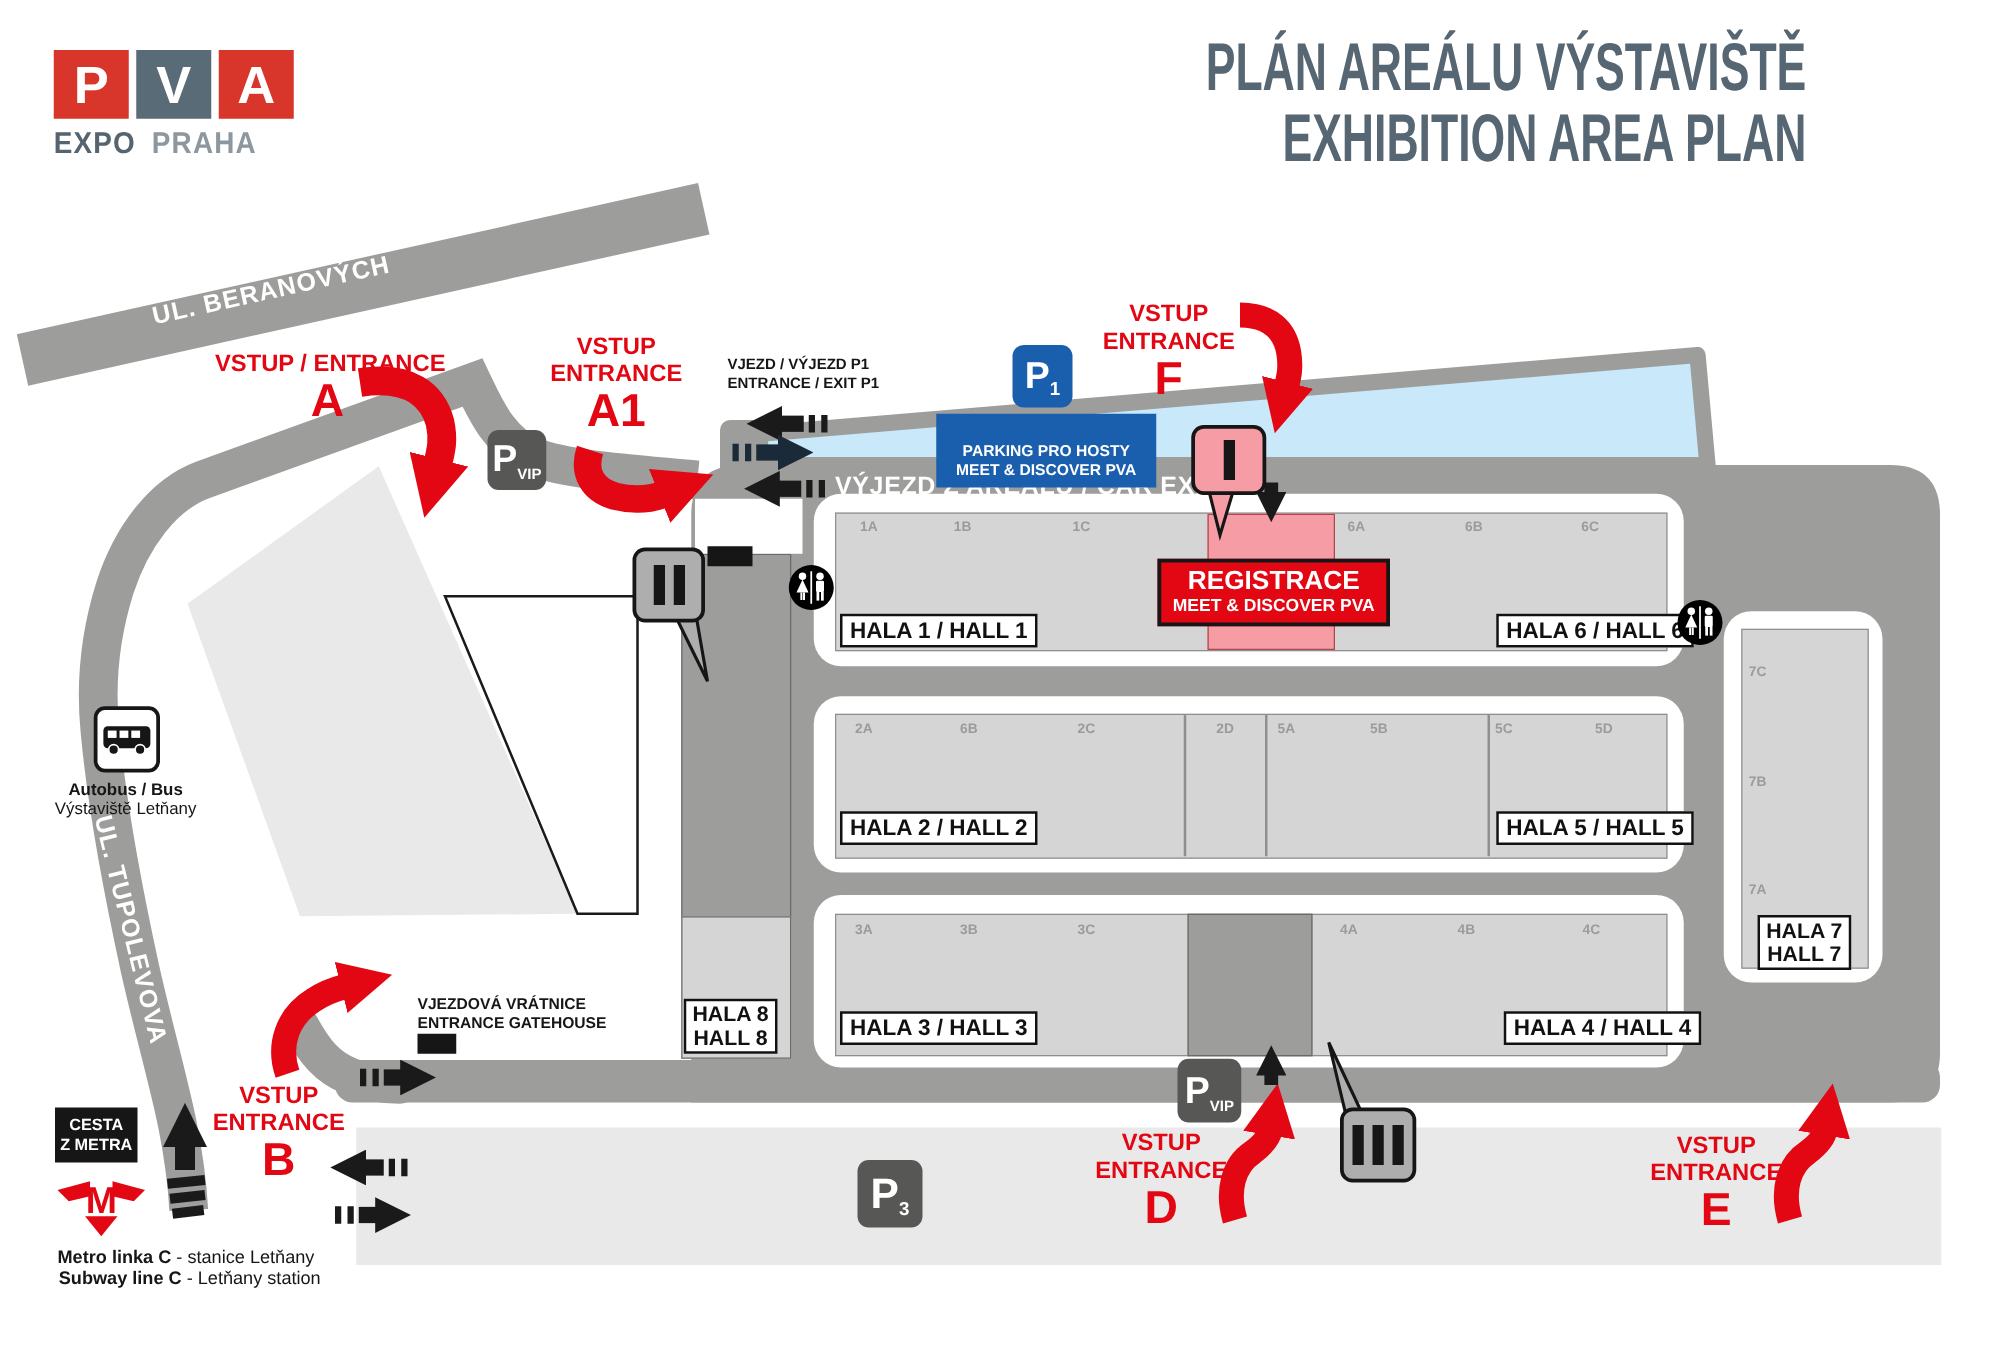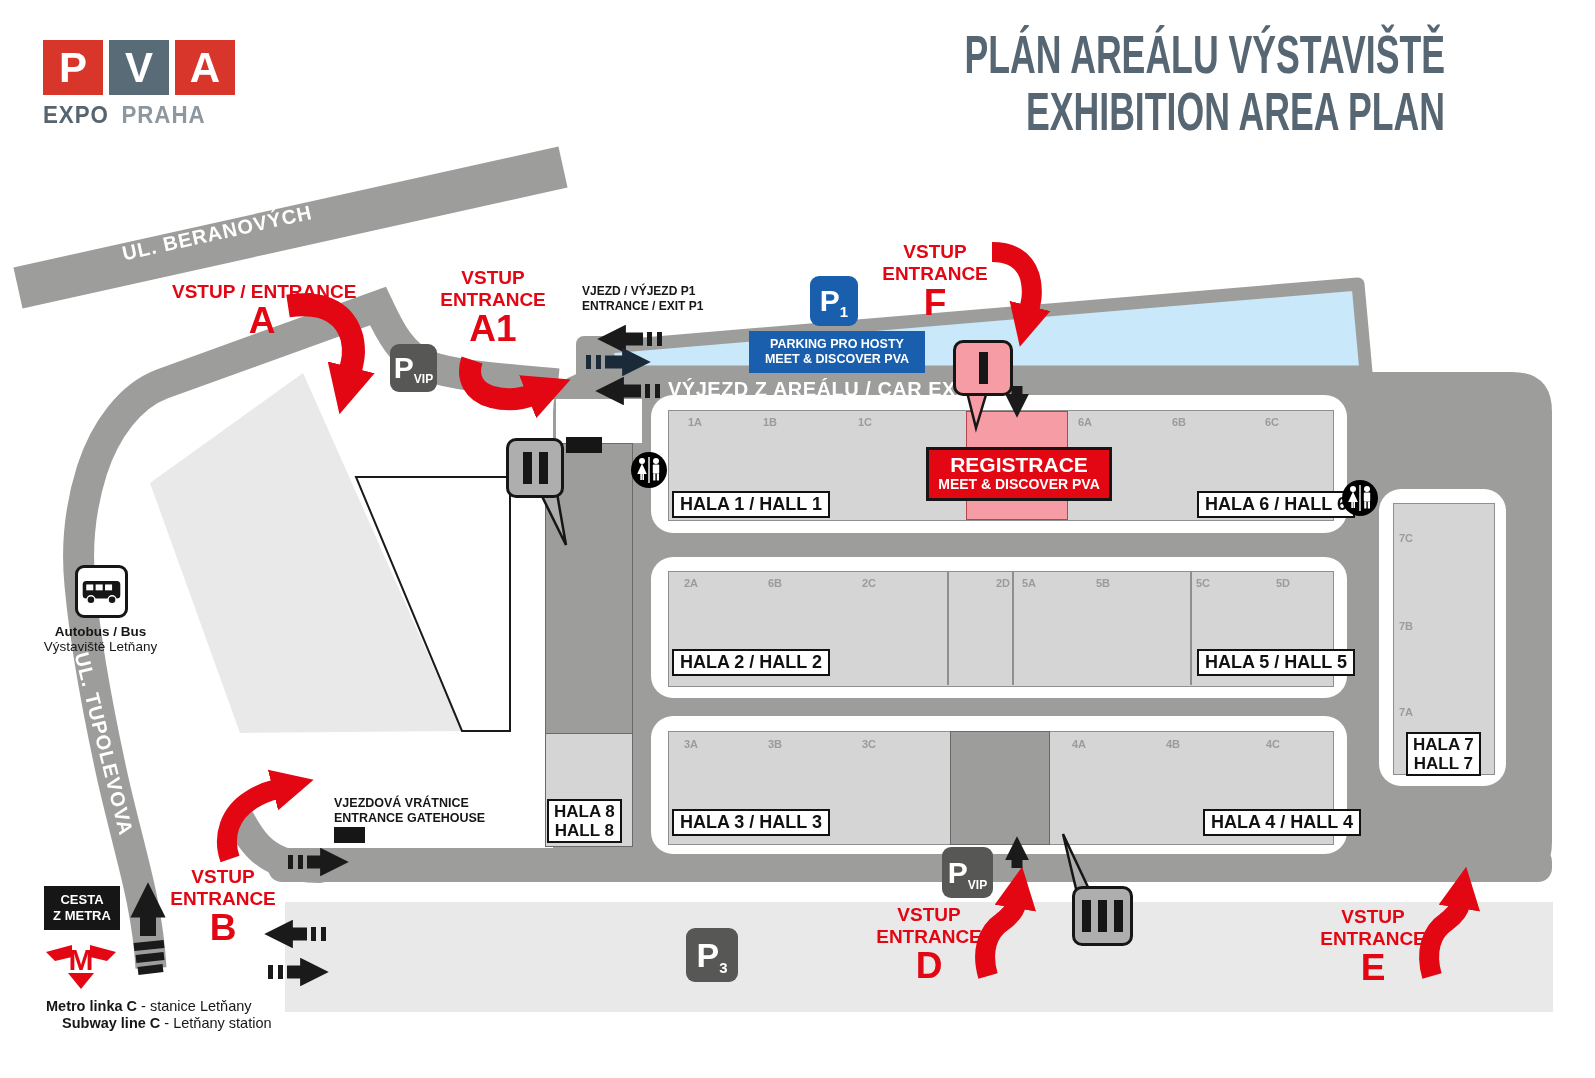--- a/index.html
+++ b/index.html
@@ -29,21 +29,21 @@
   .vdiv{background:#8f8f8f;width:1.5px;}
   
   .ent{color:#e30613;font-weight:bold;font-size:19px;line-height:22px;text-align:center;white-space:nowrap;}
   .ent .letter{display:block;font-size:37px;line-height:36px;}
   
   .psign{border-radius:9px;color:#fff;font-weight:bold;text-align:center;display:flex;
          align-items:center;justify-content:center;}
   .psign .pL{font-size:30px;} .psign .pS{font-size:15px;align-self:flex-end;margin-bottom:6px;}
   .pblue{background:#1a5fad;} .pdark{background:#575756;}
   .bluebox{background:#1a5fad;color:#fff;font-weight:bold;font-size:12.5px;line-height:15px;
-           text-align:center;padding-top:6px;}
+           text-align:center;padding-top:23px;}
   .regbox{background:#e30613;border:3px solid #161616;color:#fff;text-align:center;}
   .regbox .r1{font-size:21px;font-weight:bold;line-height:25px;display:block;margin-top:2px;}
   .regbox .r2{font-size:14px;font-weight:bold;line-height:15px;display:block;}
   
   .cp{border:3px solid #161616;border-radius:10px;display:flex;align-items:center;
       justify-content:center;gap:7px;}
   .cp i{display:block;width:9px;height:32px;background:#161616;}
   .cpgray{background:#aeaeae;} .cppink{background:#f59ca4;}
   
   .blkb{color:#161616;font-weight:bold;font-size:12.5px;line-height:15px;white-space:nowrap;}
@@ -268,21 +268,21 @@
   <span class="abs sec" style="left:688px;top:416px;">1A</span>
   <span class="abs sec" style="left:763px;top:416px;">1B</span>
   <span class="abs sec" style="left:858px;top:416px;">1C</span>
   <span class="abs sec" style="left:1078px;top:416px;">6A</span>
   <span class="abs sec" style="left:1172px;top:416px;">6B</span>
   <span class="abs sec" style="left:1265px;top:416px;">6C</span>
 
   <span class="abs sec" style="left:684px;top:577px;">2A</span>
   <span class="abs sec" style="left:768px;top:577px;">6B</span>
   <span class="abs sec" style="left:862px;top:577px;">2C</span>
-  <span class="abs sec" style="left:996px;top:577px;">2D</span>
+  <span class="abs sec" style="left:973px;top:577px;">2D</span>
   <span class="abs sec" style="left:1022px;top:577px;">5A</span>
   <span class="abs sec" style="left:1096px;top:577px;">5B</span>
   <span class="abs sec" style="left:1196px;top:577px;">5C</span>
   <span class="abs sec" style="left:1276px;top:577px;">5D</span>
 
   <span class="abs sec" style="left:684px;top:738px;">3A</span>
   <span class="abs sec" style="left:768px;top:738px;">3B</span>
   <span class="abs sec" style="left:862px;top:738px;">3C</span>
   <span class="abs sec" style="left:1072px;top:738px;">4A</span>
   <span class="abs sec" style="left:1166px;top:738px;">4B</span>
@@ -345,32 +345,32 @@
   <div class="abs bustxt" style="left:38px;top:624px;width:125px;">
     <div style="font-weight:bold;">Autobus / Bus</div>
     <div>Výstaviště Letňany</div>
   </div>
 
   <div class="abs blkb" style="left:334px;top:796px;">
     <div>VJEZDOVÁ VRÁTNICE</div>
     <div>ENTRANCE GATEHOUSE</div>
   </div>
 
-  <div class="abs cesta" style="left:44px;top:886px;width:76px;height:38px;">
+  <div class="abs cesta" style="left:44px;top:886px;width:66px;height:38px;">
     <div>CESTA</div>
     <div>Z METRA</div>
   </div>
   <div class="abs" style="left:46px;top:942px;width:70px;height:48px;">
     <svg width="70" height="48" viewBox="0 0 70 48">
       <polygon points="0,10 26,3 26,15 9,19" fill="#e30613"></polygon>
       <polygon points="70,10 44,3 44,15 61,19" fill="#e30613"></polygon>
       <text x="35" y="28" text-anchor="middle" font-family="Liberation Sans, sans-serif" font-size="30" font-weight="bold" fill="#e30613">M</text>
       <polygon points="22,31 48,31 35,47" fill="#e30613"></polygon>
     </svg>
   </div>
   <div class="abs mtline" style="left:46px;top:998px;text-align:center;">
     <b>Metro linka C</b><span> - stanice Letňany</span>
   </div>
-  <div class="abs mtline" style="left:62px;top:1015px;">
+  <div class="abs mtline" style="left:47px;top:1015px;">
     <b>Subway line C</b><span> - Letňany station</span>
   </div>
 
 </div>
 
 </body></html>

